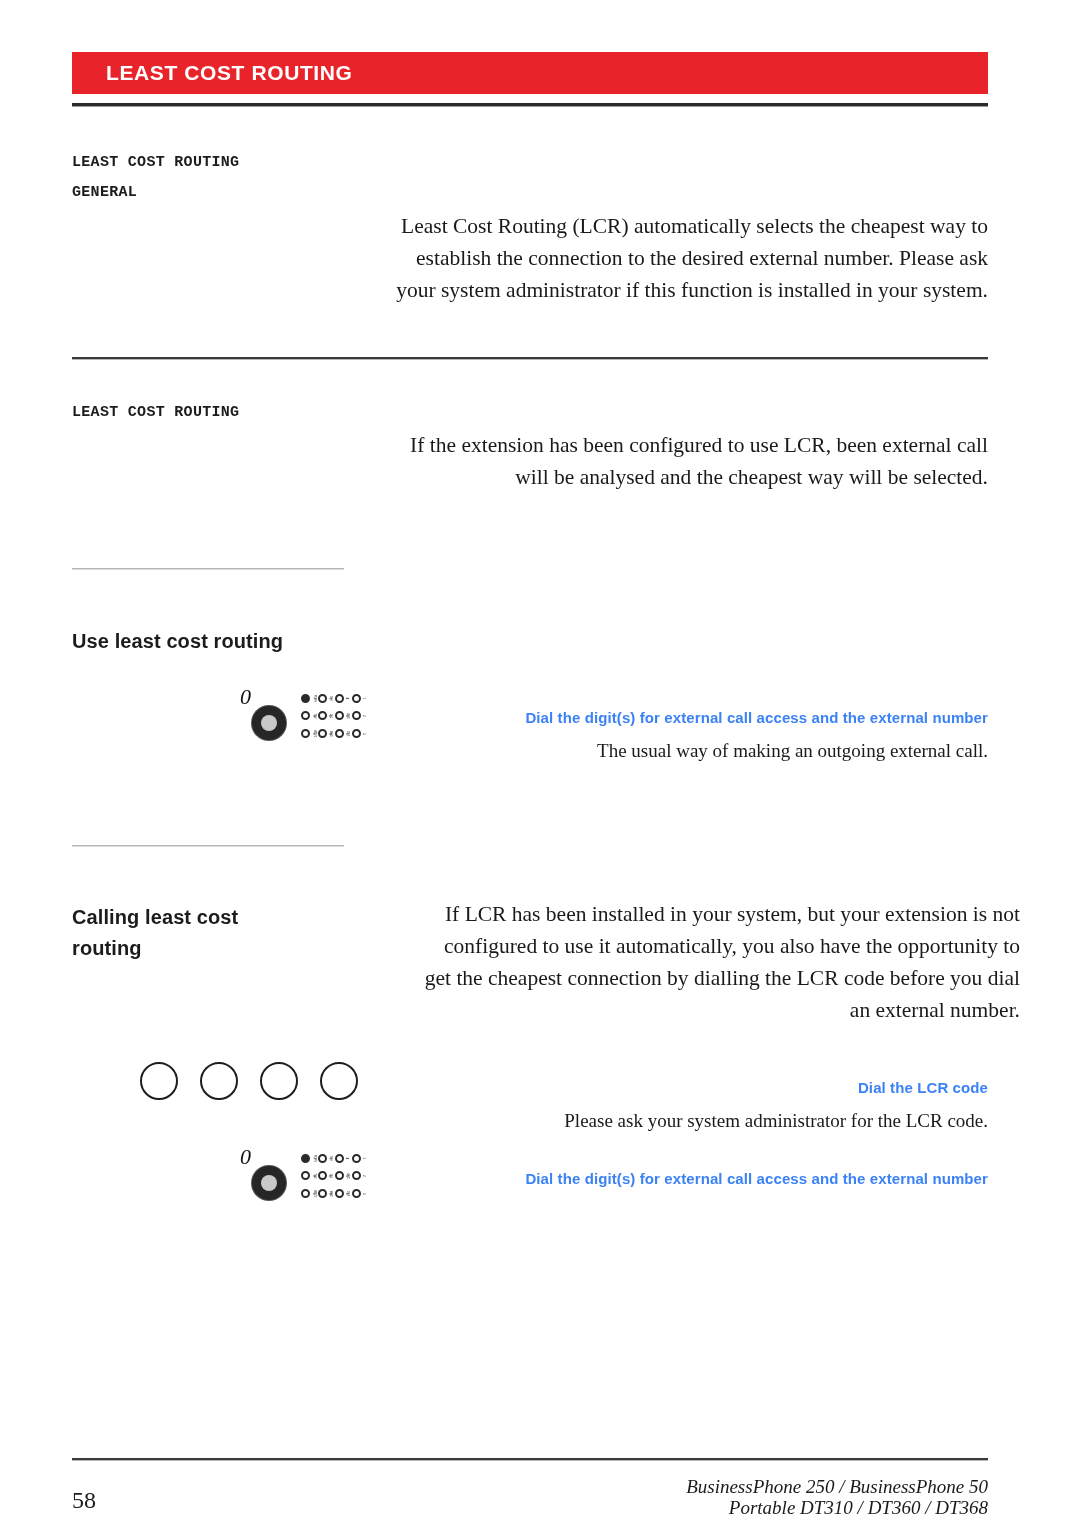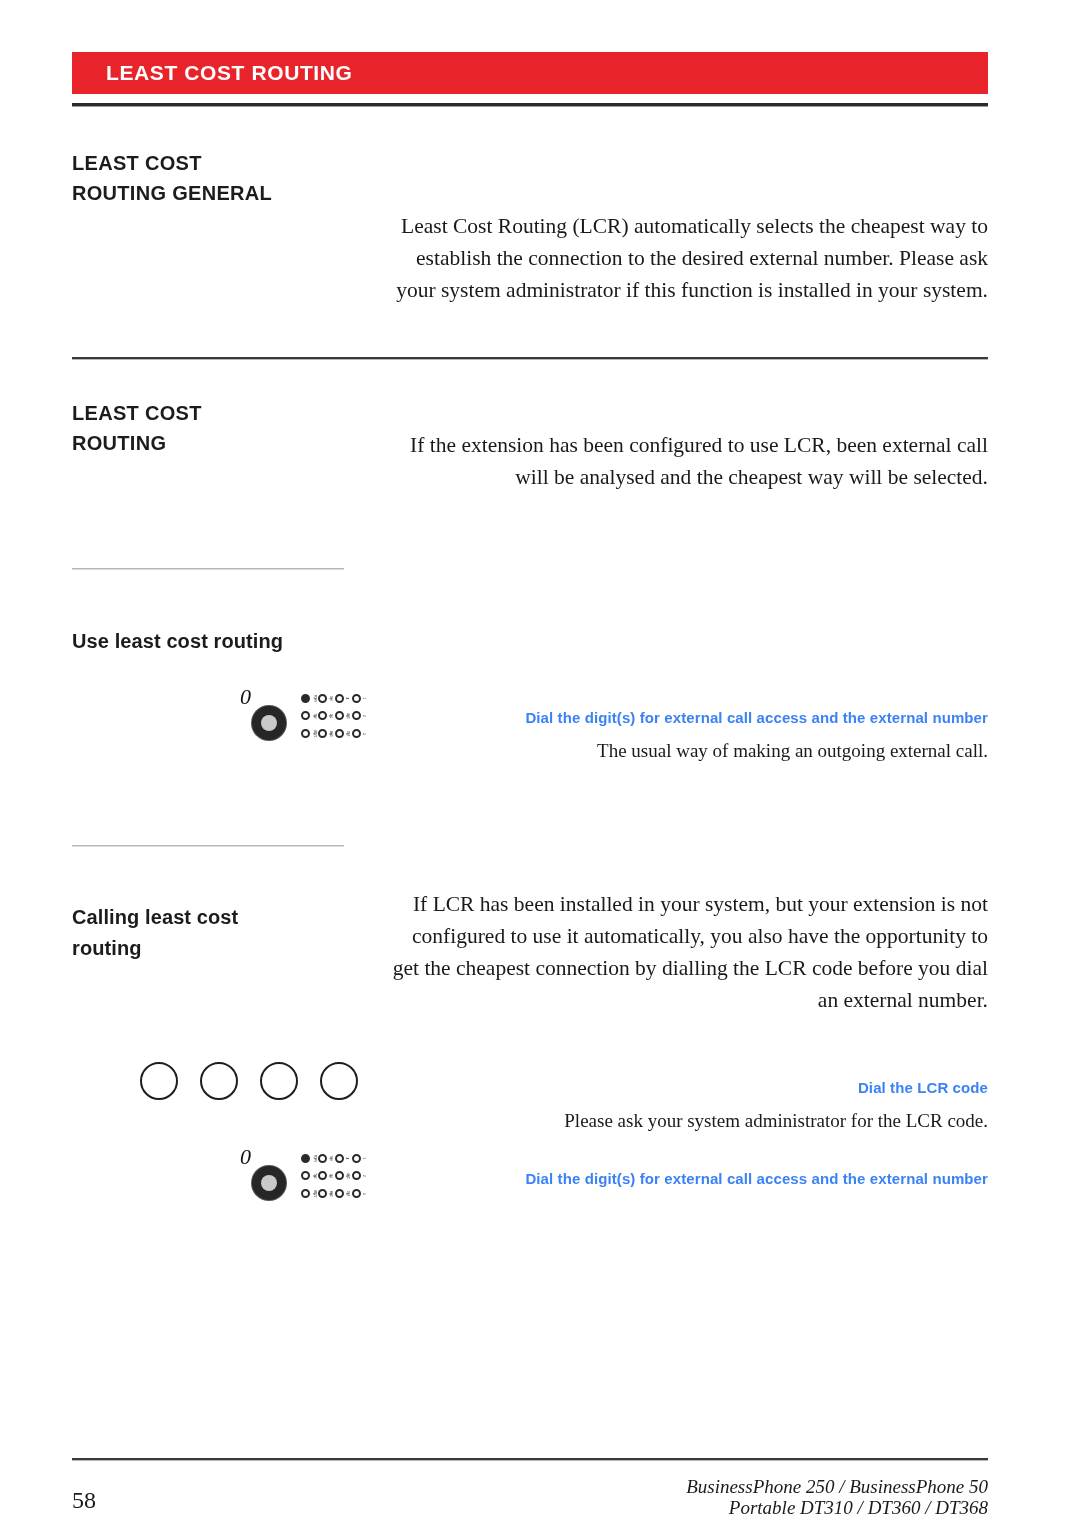--- a/index.html
+++ b/index.html
@@ -67,23 +67,23 @@
   }
   .col-right {
     position: absolute;
     left: 318px;
     top: 0;
     width: 598px;
     text-align: right;
   }
 
   .head-bold {
-    font-family: Liberation Sans, sans-serif;
+    font-family: Liberation Mono, monospace;
     font-weight: bold;
-    font-size: 20px;
+    font-size: 15px;
     line-height: 30px;
     color: #1c1c1c;
     letter-spacing: 0.3px;
   }
   .head-bold-mixed {
     font-family: "Liberation Sans", sans-serif;
     font-weight: bold;
     font-size: 20px;
     line-height: 31px;
     color: #1c1c1c;
@@ -382,21 +382,21 @@
       <div class="step-sub">The usual way of making an outgoing external call.</div>
     </div>
   </div>
 
   <div class="rule-short" style="top:845px;"></div>
 
   <div class="section" style="top:858px;">
     <div class="col-left">
       <div class="head-bold-mixed" style="width:240px;">Calling least cost routing</div>
     </div>
-    <div class="col-right" style="top:30px;">
+    <div class="col-right" style="top:40px;margin-left:32px;">
       <div class="body-serif">If LCR has been installed in your system, but your extension is not configured to use it automatically, you also have the opportunity to get the cheapest connection by dialling the LCR code before you dial an external number.</div>
     </div>
   </div>
 
   <div class="circle-row" style="left:140px; top:1062px;">
     <div class="hollow-circle"></div>
     <div class="hollow-circle"></div>
     <div class="hollow-circle"></div>
     <div class="hollow-circle"></div>
   </div>

